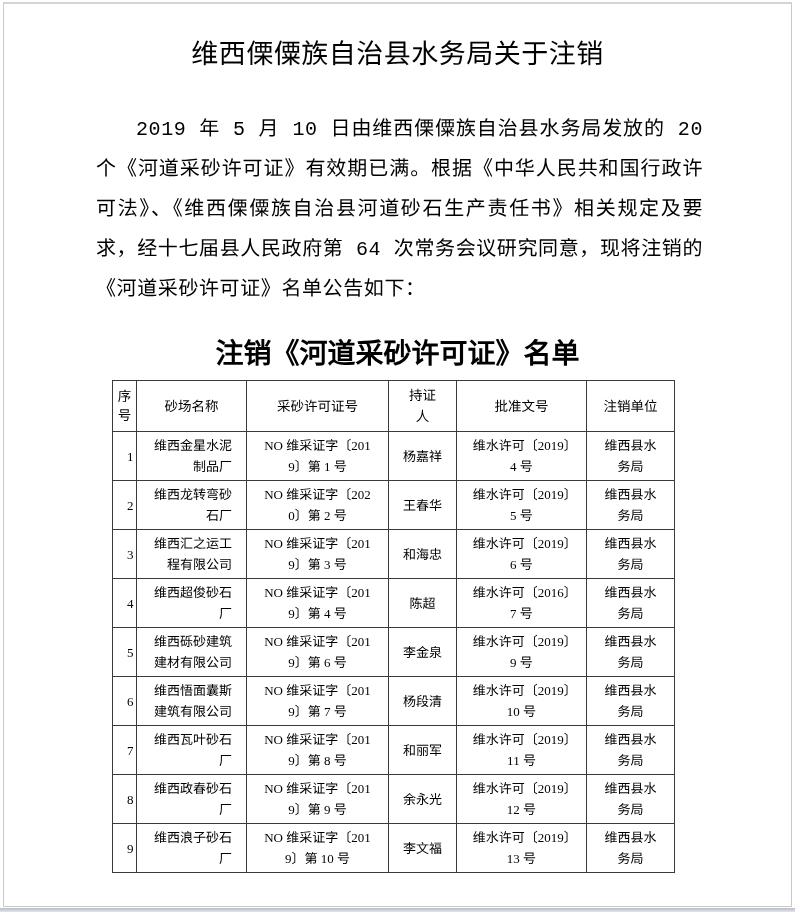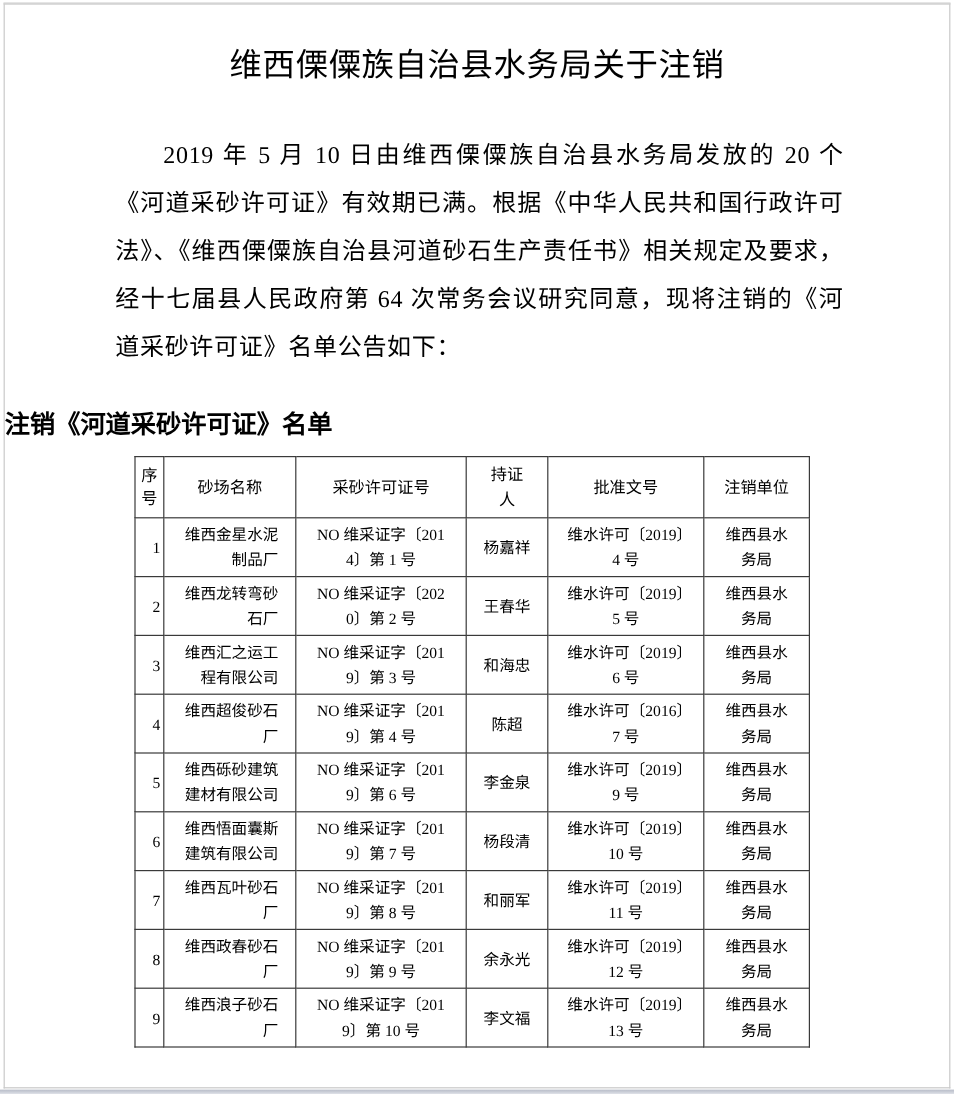--- a/index.html
+++ b/index.html
@@ -58,35 +58,36 @@
   .doc-title .tline { display: block; white-space: nowrap; }
 
   
   .doc-body {
     margin: 0;
     padding: 36px 88px 0 92px;
   }
   .body-para {
     margin: 0;
     text-indent: 2em;
-    font-family: Liberation Serif, serif;
+    font-family: Liberation Mono, monospace;
     font-size: 20px;
     line-height: 40px;
     text-align: justify;
     text-justify: inter-ideograph;
     letter-spacing: 0.6px;
   }
 
   
   .table-caption {
     margin: 0;
     padding: 30px 0 12px 0;
+    text-align: center;
     font-family: "Liberation Serif", "DejaVu Serif", serif;
     font-weight: bold;
-    font-size: 21px;
+    font-size: 28px;
     line-height: 28px;
   }
 
   
   .table-wrap {
     padding: 0 0 0 108px;
   }
   table.list-table {
     width: 562px;
     border-collapse: collapse;
@@ -167,21 +168,21 @@
             <th>采砂许可证号</th>
             <th>持证人</th>
             <th>批准文号</th>
             <th>注销单位</th>
           </tr>
         </thead>
         <tbody id="table-body">
             <tr>
               <td class="col-seq">1</td>
               <td class="col-name cell-name">维西金星水泥制品厂</td>
-              <td class="col-permit">NO 维采证字〔2014〕第 1 号</td>
+              <td class="col-permit">NO 维采证字〔2019〕第 1 号</td>
               <td class="col-holder">杨嘉祥</td>
               <td class="col-doc">维水许可〔2019〕4 号</td>
               <td class="col-unit">维西县水务局</td>
             </tr>
             <tr>
               <td class="col-seq">2</td>
               <td class="col-name cell-name">维西龙转弯砂石厂</td>
               <td class="col-permit">NO 维采证字〔2020〕第 2 号</td>
               <td class="col-holder">王春华</td>
               <td class="col-doc">维水许可〔2019〕5 号</td>

